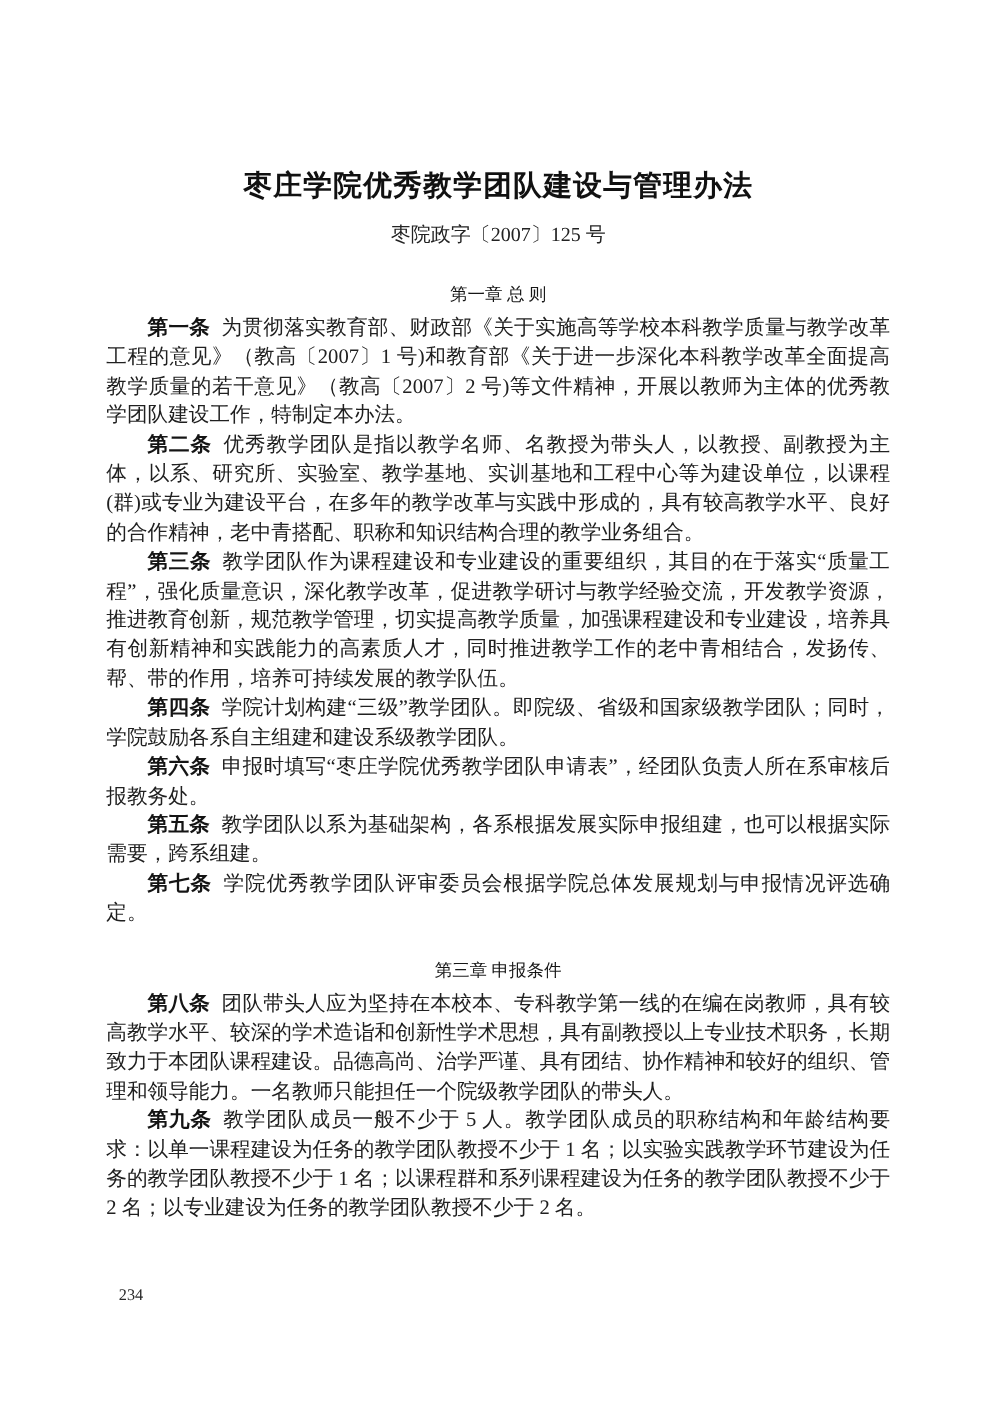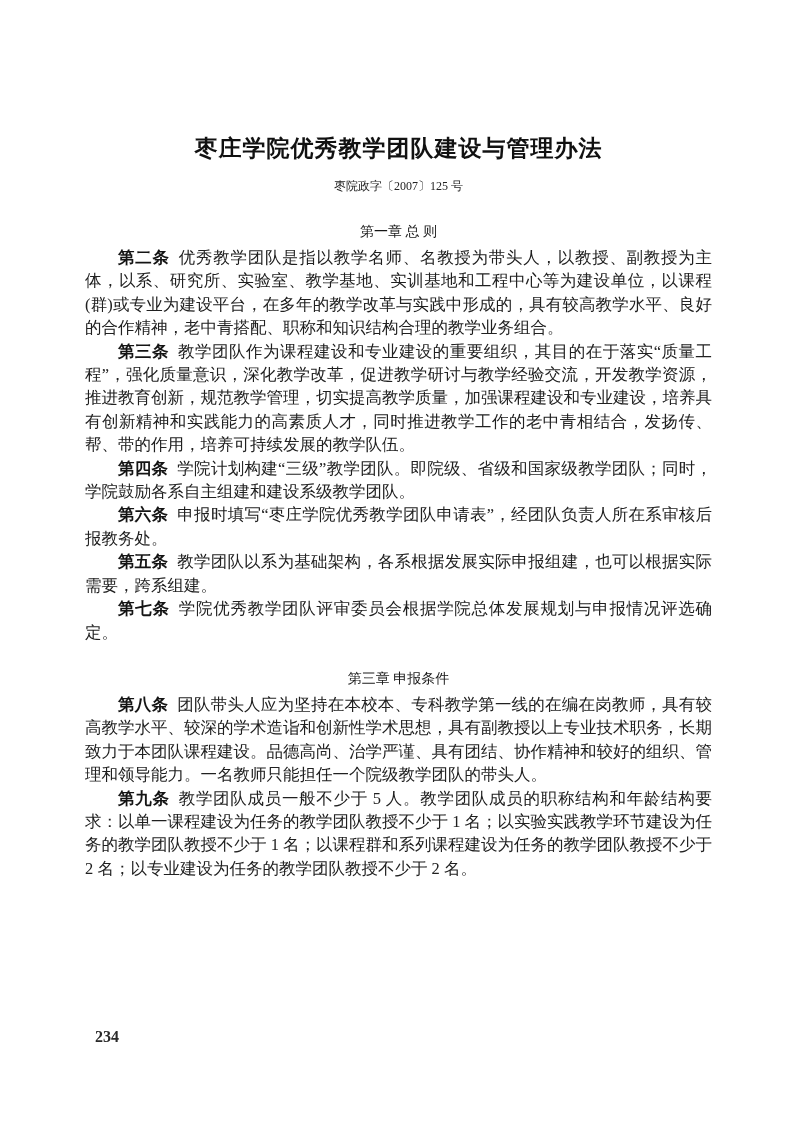--- a/index.html
+++ b/index.html
@@ -26,21 +26,21 @@
   .doc-title {
     margin: 133px 0 0 0;
     font-size: 23px;
     font-weight: bold;
     text-align: center;
     letter-spacing: 1px;
     color: #111111;
   }
   .doc-number {
     margin-top: 14px;
-    font-size: 12px;
+    font-size: 16px;
     text-align: center;
     color: #222222;
   }
   .chapter-heading {
     margin: 26px 0 5px 0;
     font-size: 14px;
     font-weight: normal;
     text-align: center;
     color: #161616;
   }
@@ -57,37 +57,37 @@
   }
   .article-label {
     font-weight: bold;
     margin-right: 0.55em;
     color: #141414;
   }
   .page-number {
     position: absolute;
     left: 95px;
     top: 1028px;
-    font-size: 16px;
+    font-size: 13px;
     color: #2a2a2a;
     font-family: "Liberation Serif", "DejaVu Serif", serif;
-    font-weight: bold;
   }
 </style>
 </head>
 <body>
 
 <div class="page">
   <div class="content">
 
     <h1 class="doc-title">枣庄学院优秀教学团队建设与管理办法</h1>
     <div class="doc-number">枣院政字〔2007〕125 号</div>
 
     <h2 class="chapter-heading first">第一章 总 则</h2>
 
+    <p class="article"><span class="article-label">第一条</span><span>为贯彻落实教育部、财政部《关于实施高等学校本科教学质量与教学改革工程的意见》（教高〔2007〕1 号)和教育部《关于进一步深化本科教学改革全面提高教学质量的若干意见》（教高〔2007〕2 号)等文件精神，开展以教师为主体的优秀教学团队建设工作，特制定本办法。</span></p>
 
     <p class="article"><span class="article-label">第二条</span><span>优秀教学团队是指以教学名师、名教授为带头人，以教授、副教授为主体，以系、研究所、实验室、教学基地、实训基地和工程中心等为建设单位，以课程(群)或专业为建设平台，在多年的教学改革与实践中形成的，具有较高教学水平、良好的合作精神，老中青搭配、职称和知识结构合理的教学业务组合。</span></p>
 
     <p class="article"><span class="article-label">第三条</span><span>教学团队作为课程建设和专业建设的重要组织，其目的在于落实“质量工程”，强化质量意识，深化教学改革，促进教学研讨与教学经验交流，开发教学资源，推进教育创新，规范教学管理，切实提高教学质量，加强课程建设和专业建设，培养具有创新精神和实践能力的高素质人才，同时推进教学工作的老中青相结合，发扬传、帮、带的作用，培养可持续发展的教学队伍。</span></p>
 
     <p class="article"><span class="article-label">第四条</span><span>学院计划构建“三级”教学团队。即院级、省级和国家级教学团队；同时，学院鼓励各系自主组建和建设系级教学团队。</span></p>
 
 
     <p class="article"><span class="article-label">第六条</span><span>申报时填写“枣庄学院优秀教学团队申请表”，经团队负责人所在系审核后报教务处。</span></p>
 

